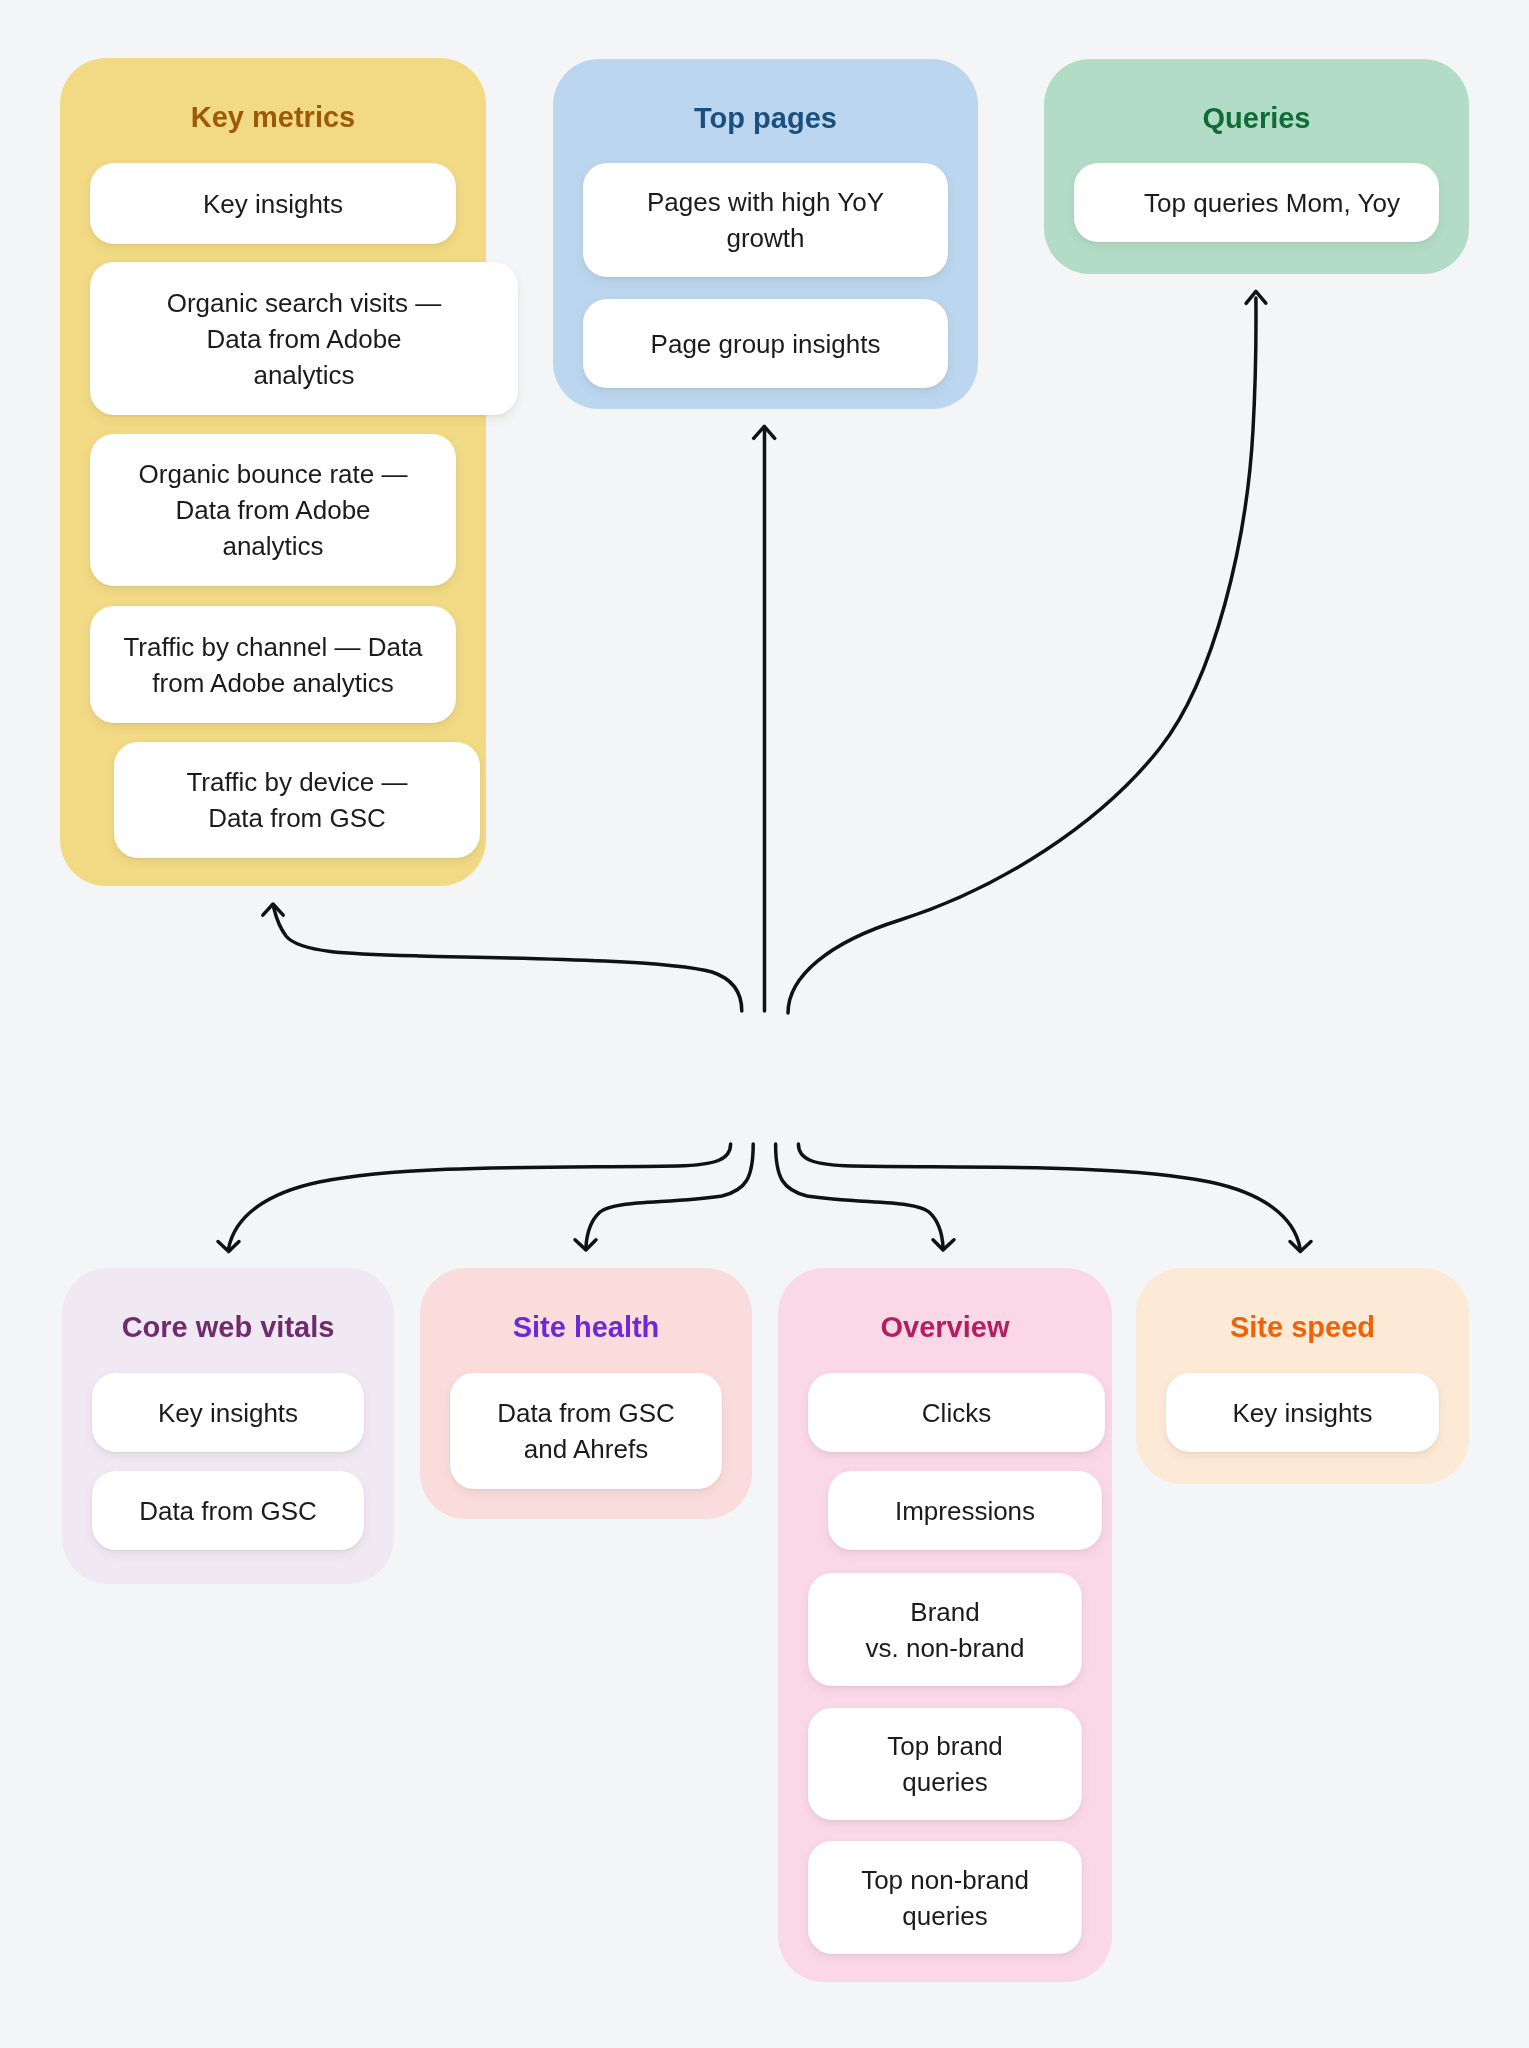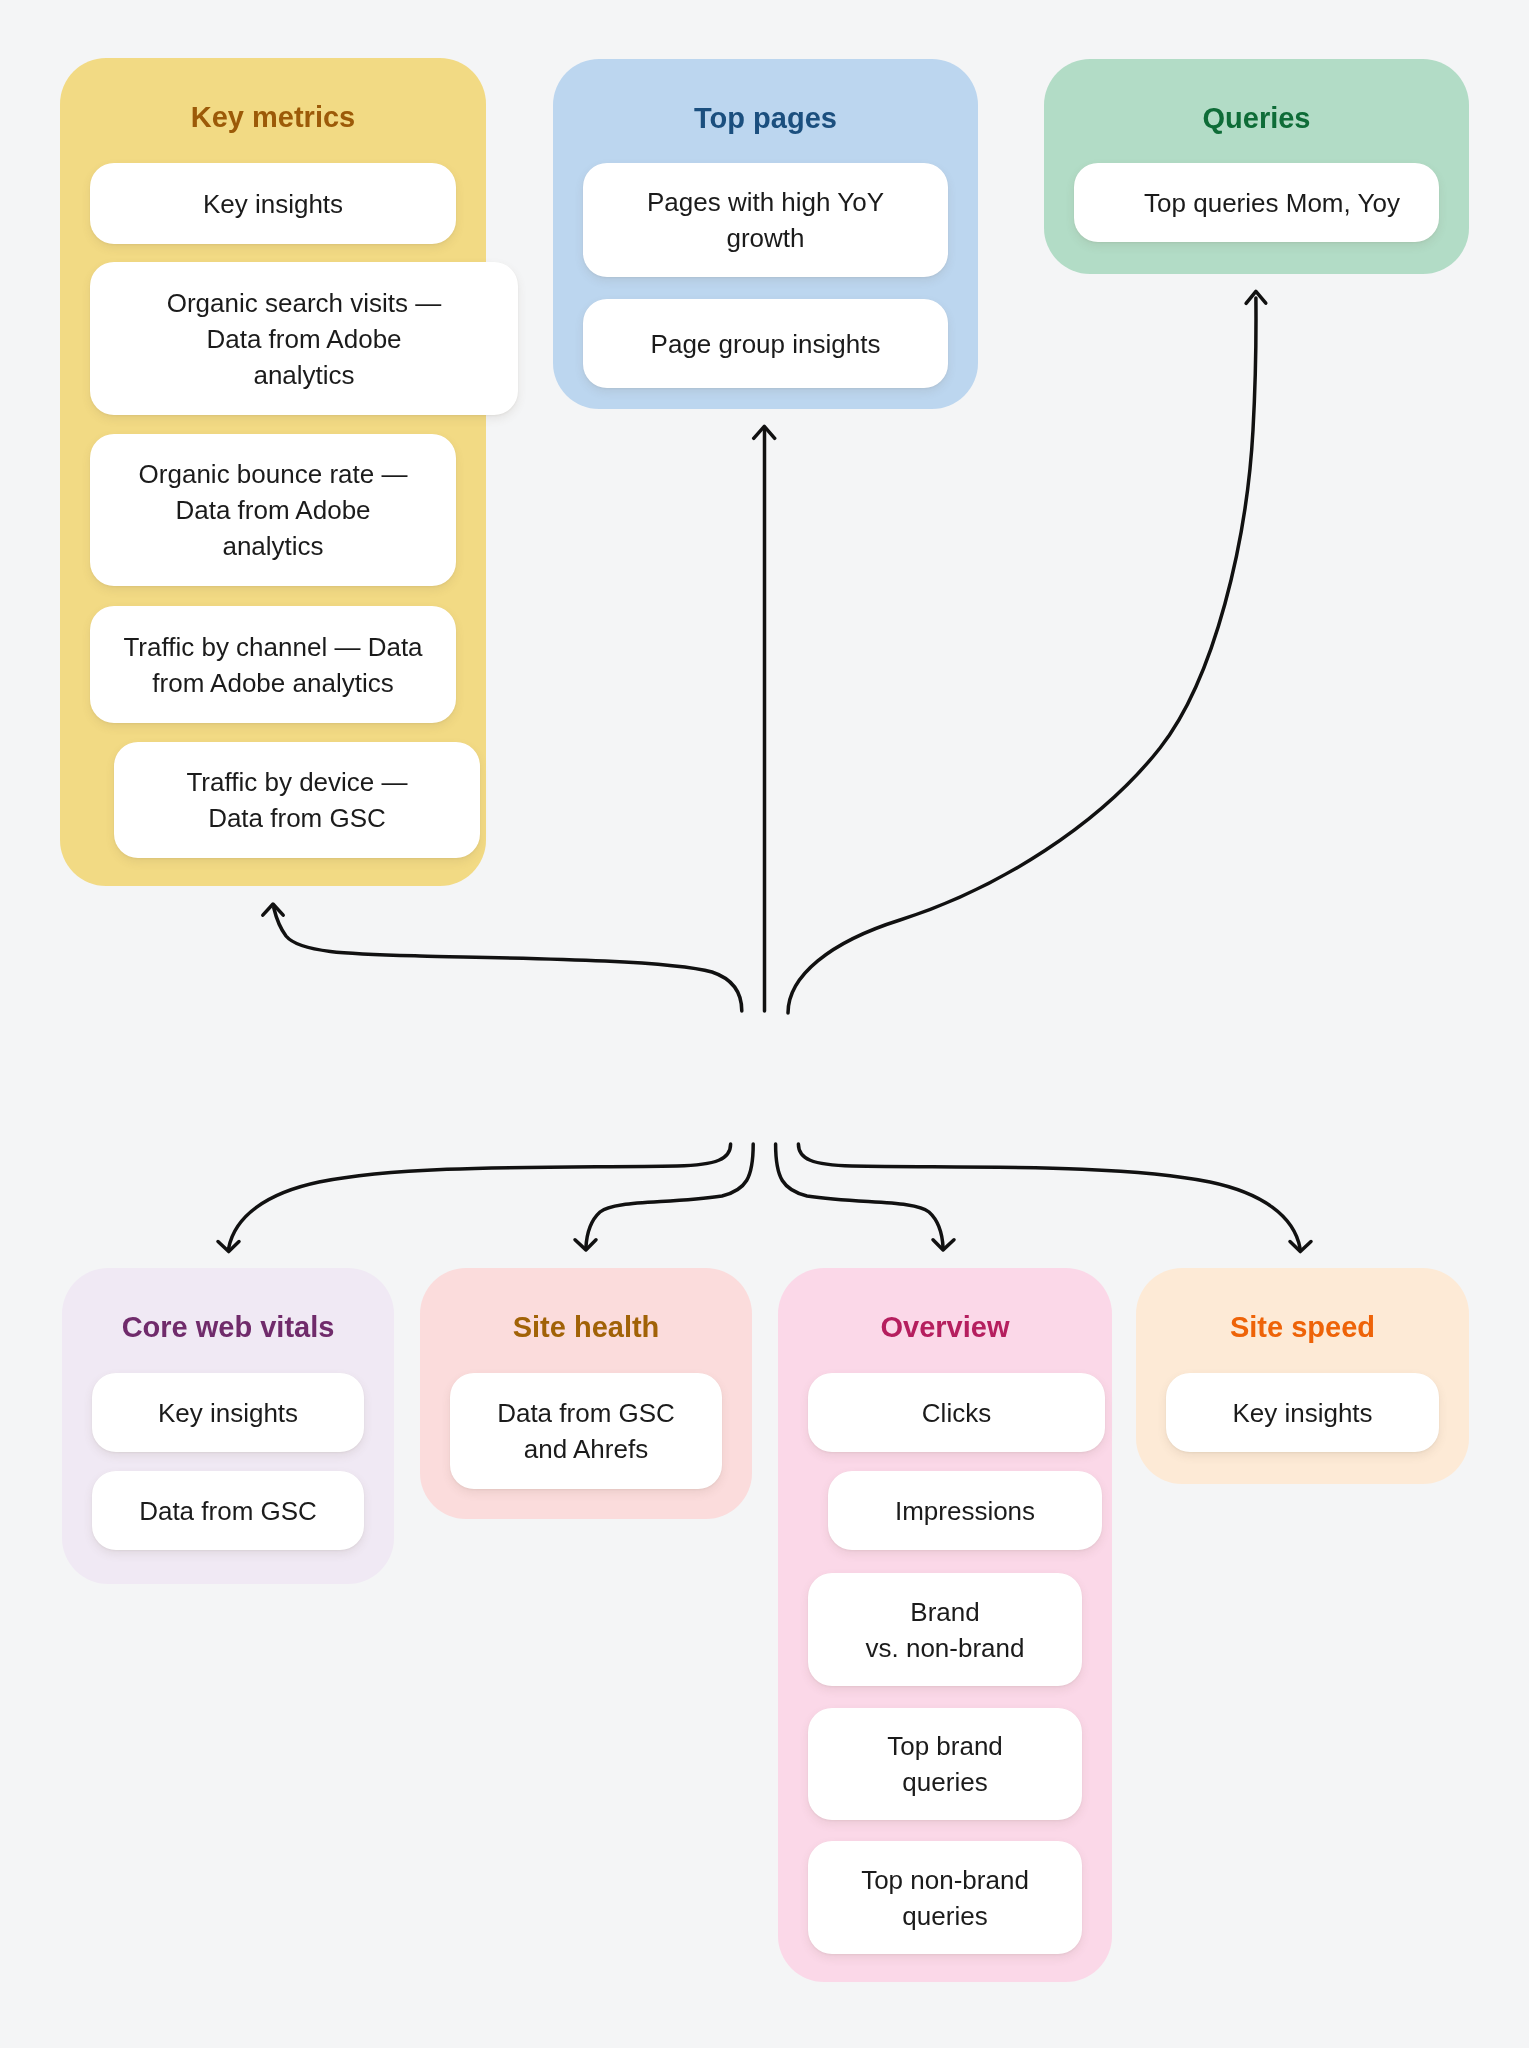--- a/index.html
+++ b/index.html
@@ -93,21 +93,21 @@
     <div class="group" style="left: 62px; top: 1268px; width: 332px; height: 316px; background: rgb(240, 233, 244);">
       <div class="gtitle" style="color: rgb(112, 43, 107); top: 45px;">Core web vitals</div>
     </div>
     <div class="item" style="left: 92px; top: 1373px; width: 272px; height: 79px;">
       <span><span>Key insights</span></span>
     </div>
     <div class="item" style="left: 92px; top: 1471px; width: 272px; height: 79px;">
       <span><span>Data from GSC</span></span>
     </div>
     <div class="group" style="left: 420px; top: 1268px; width: 332px; height: 251px; background: rgb(251, 220, 220);">
-      <div class="gtitle" style="color: #a16207; top: 45px;">Site health</div>
+      <div class="gtitle" style="color: #6d28d9; top: 45px;">Site health</div>
     </div>
     <div class="item" style="left: 450px; top: 1373px; width: 272px; height: 116px;">
       <span><span>Data from GSC</span><br><span>and Ahrefs</span></span>
     </div>
     <div class="group" style="left: 778px; top: 1268px; width: 334px; height: 714px; background: rgb(251, 216, 232);">
       <div class="gtitle" style="color: rgb(181, 30, 94); top: 45px;">Overview</div>
     </div>
     <div class="item" style="left: 808px; top: 1373px; width: 297px; height: 79px;">
       <span><span>Clicks</span></span>
     </div>

